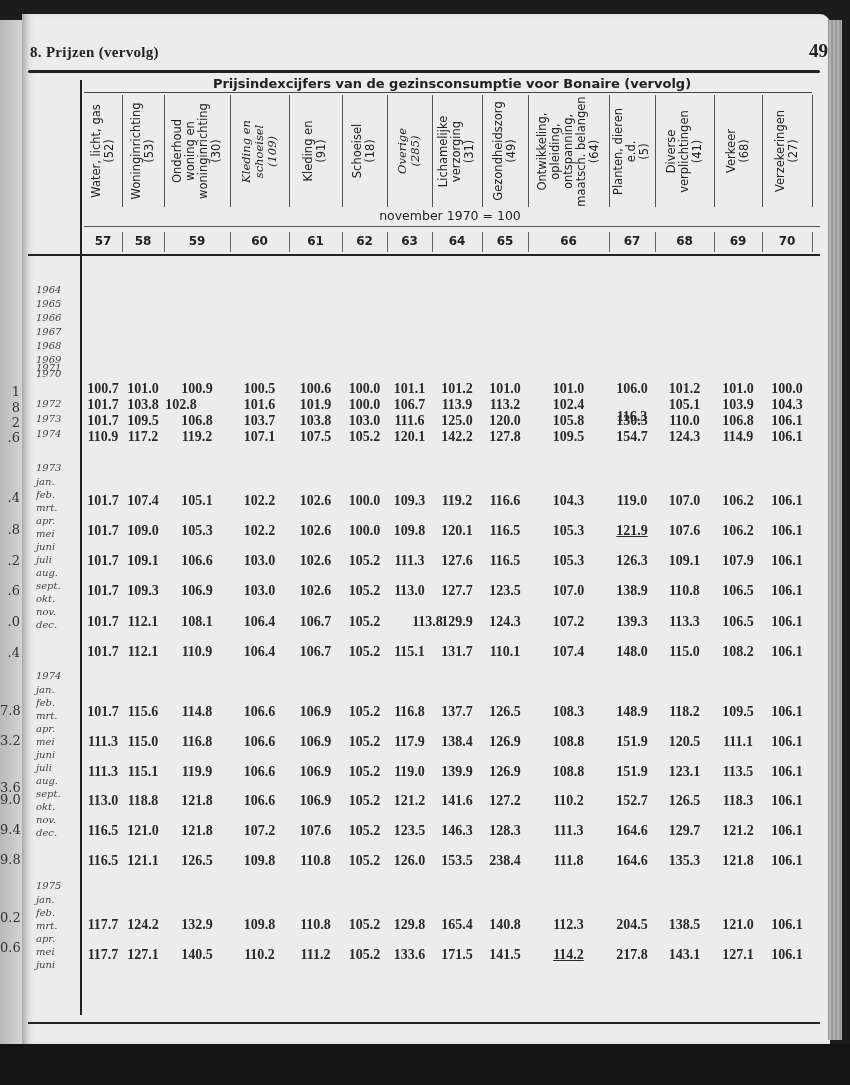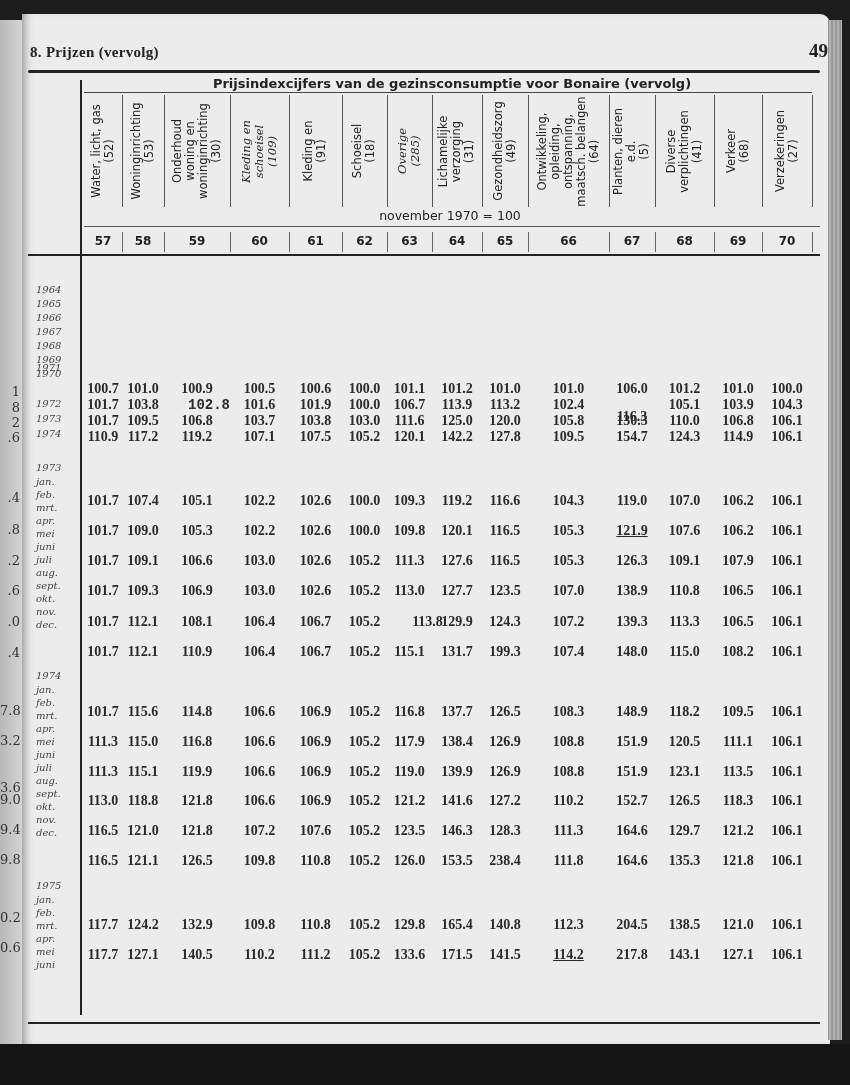--- a/index.html
+++ b/index.html
@@ -284,21 +284,21 @@
       <div class="cell" style="left: 398px; width: 46px;">101.0</div>
       <div class="cell" style="left: 444px; width: 81px;">101.0</div>
       <div class="cell" style="left: 525px; width: 46px;">106.0</div>
       <div class="cell" style="left: 571px; width: 59px;">101.2</div>
       <div class="cell" style="left: 630px; width: 48px;">101.0</div>
       <div class="cell" style="left: 678px; width: 50px;">100.0</div>
     </div>
     <div class="row" style="top: 397px;">
       <div class="cell" style="left: 0px; width: 38px;">101.7</div>
       <div class="cell" style="left: 38px; width: 42px;">103.8</div>
-      <div class="cell" style="left: 92px; width: 66px; font-family: Liberation Mono, monospace;">102.8</div>
+      <div class="cell" style="left: 64px; width: 66px;">102.8</div>
       <div class="cell" style="left: 146px; width: 59px;">101.6</div>
       <div class="cell" style="left: 205px; width: 53px;">101.9</div>
       <div class="cell" style="left: 258px; width: 45px;">100.0</div>
       <div class="cell" style="left: 303px; width: 45px;">106.7</div>
       <div class="cell" style="left: 348px; width: 50px;">113.9</div>
       <div class="cell" style="left: 398px; width: 46px;">113.2</div>
       <div class="cell" style="left: 444px; width: 81px;">102.4</div>
       <div class="cell" style="left: 525px; width: 46px; margin-top: 12px;">116.3</div>
       <div class="cell" style="left: 571px; width: 59px;">105.1</div>
       <div class="cell" style="left: 630px; width: 48px;">103.9</div>
@@ -418,21 +418,21 @@
     </div>
     <div class="row" style="top: 644px;">
       <div class="cell" style="left: 0px; width: 38px;">101.7</div>
       <div class="cell" style="left: 38px; width: 42px;">112.1</div>
       <div class="cell" style="left: 80px; width: 66px;">110.9</div>
       <div class="cell" style="left: 146px; width: 59px;">106.4</div>
       <div class="cell" style="left: 205px; width: 53px;">106.7</div>
       <div class="cell" style="left: 258px; width: 45px;">105.2</div>
       <div class="cell" style="left: 303px; width: 45px;">115.1</div>
       <div class="cell" style="left: 348px; width: 50px;">131.7</div>
-      <div class="cell" style="left: 398px; width: 46px;">199.3</div>
+      <div class="cell" style="left: 398px; width: 46px;">110.1</div>
       <div class="cell" style="left: 444px; width: 81px;">107.4</div>
       <div class="cell" style="left: 525px; width: 46px;">148.0</div>
       <div class="cell" style="left: 571px; width: 59px;">115.0</div>
       <div class="cell" style="left: 630px; width: 48px;">108.2</div>
       <div class="cell" style="left: 678px; width: 50px;">106.1</div>
     </div>
     <div class="row" style="top: 704px;">
       <div class="cell" style="left: 0px; width: 38px;">101.7</div>
       <div class="cell" style="left: 38px; width: 42px;">115.6</div>
       <div class="cell" style="left: 80px; width: 66px;">114.8</div>

